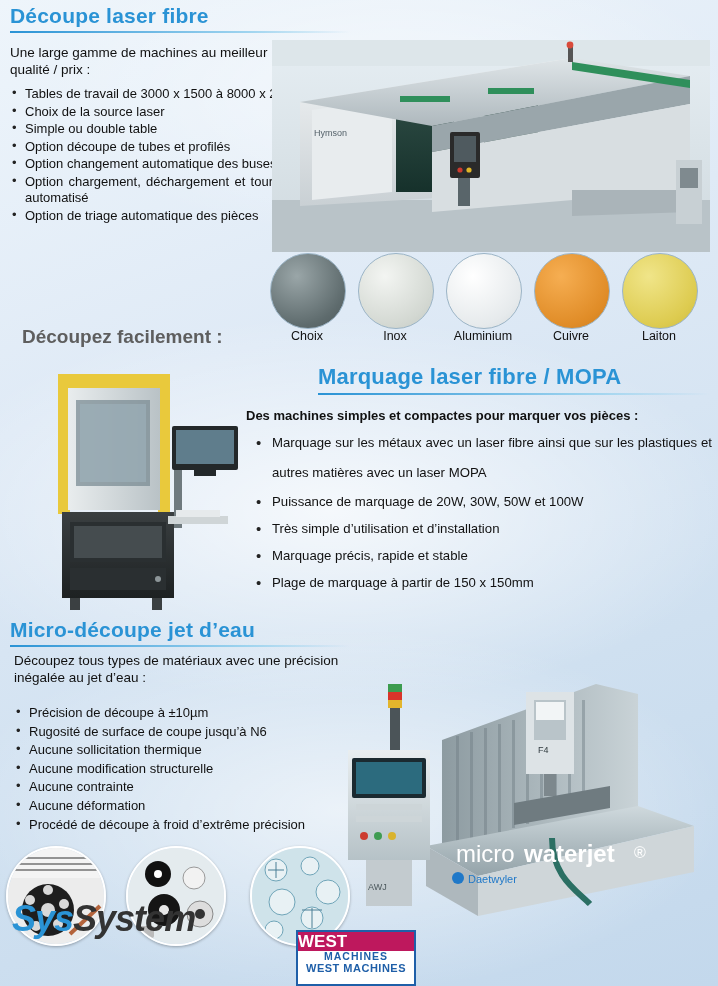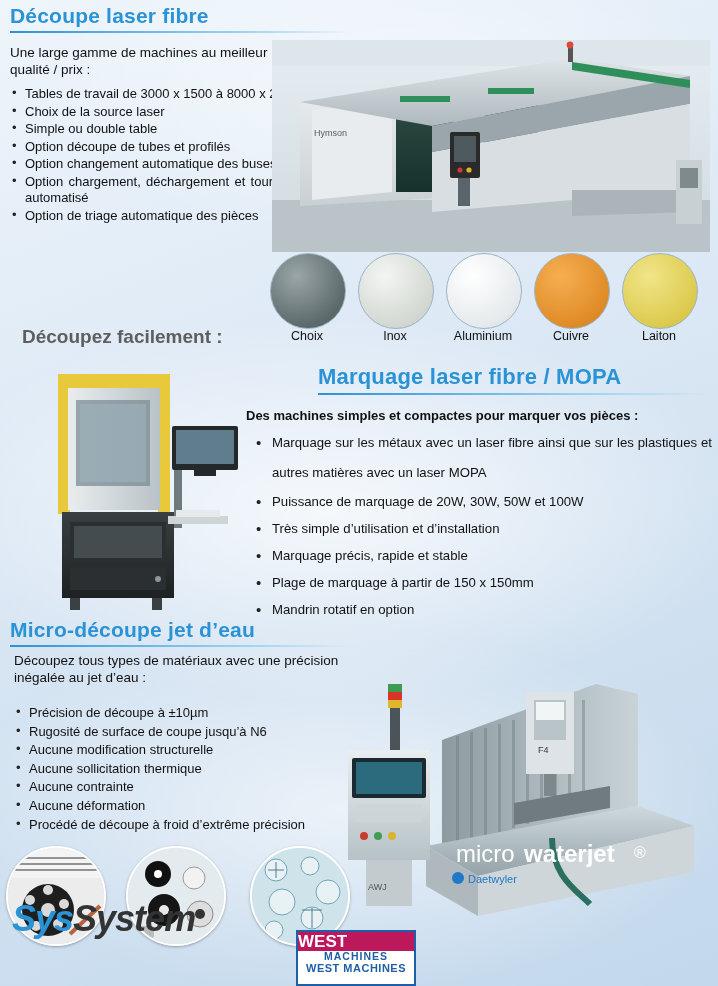--- a/index.html
+++ b/index.html
@@ -163,21 +163,20 @@
   <div class="section-title" style="font-size:22px;">Marquage laser fibre / MOPA</div>
   <div class="rule"></div>
 </div>
 <div id="sec2-sub">Des machines simples et compactes pour marquer vos pièces :</div>
 <ul class="bl" id="sec2-list">
   <li style="line-height:30px;">Marquage sur les métaux avec un laser fibre ainsi que sur les plastiques et autres matières avec un laser MOPA</li>
   <li>Puissance de marquage de 20W, 30W, 50W et 100W</li>
   <li>Très simple d’utilisation et d’installation</li>
   <li>Marquage précis, rapide et stable</li>
   <li>Plage de marquage à partir de 150 x 150mm</li>
-  <li>Mandrin rotatif en option</li>
 </ul>
 
 <div id="marking-photo">
   <svg width="206" height="250" viewBox="0 0 206 250">
     <defs>
       <linearGradient id="cab" x1="0" y1="0" x2="1" y2="0">
         <stop offset="0" stop-color="#e9edee"></stop>
           <stop offset="1" stop-color="#b9c2c6"></stop>
       </linearGradient>
       <linearGradient id="base" x1="0" y1="0" x2="0" y2="1">
@@ -215,22 +214,22 @@
 </div>
 
 <div id="sec3-title">
   <div class="section-title">Micro-découpe jet d’eau</div>
   <div class="rule"></div>
 </div>
 <div id="sec3-intro" class="intro">Découpez tous types de matériaux avec une précision inégalée au jet d’eau :</div>
 <ul class="bl" id="sec3-list">
   <li>Précision de découpe à ±10µm</li>
   <li>Rugosité de surface de coupe jusqu’à N6</li>
+  <li>Aucune sollicitation thermique</li>
   <li>Aucune modification structurelle</li>
-  <li>Aucune sollicitation thermique</li>
   <li>Aucune contrainte</li>
   <li>Aucune déformation</li>
   <li>Procédé de découpe à froid d’extrême précision</li>
 </ul>
 
 <div id="water-photo">
   <svg width="372" height="282" viewBox="0 0 372 282">
     <defs>
       <linearGradient id="wbody" x1="0" y1="0" x2="0" y2="1">
         <stop offset="0" stop-color="#e9eef0"></stop>

